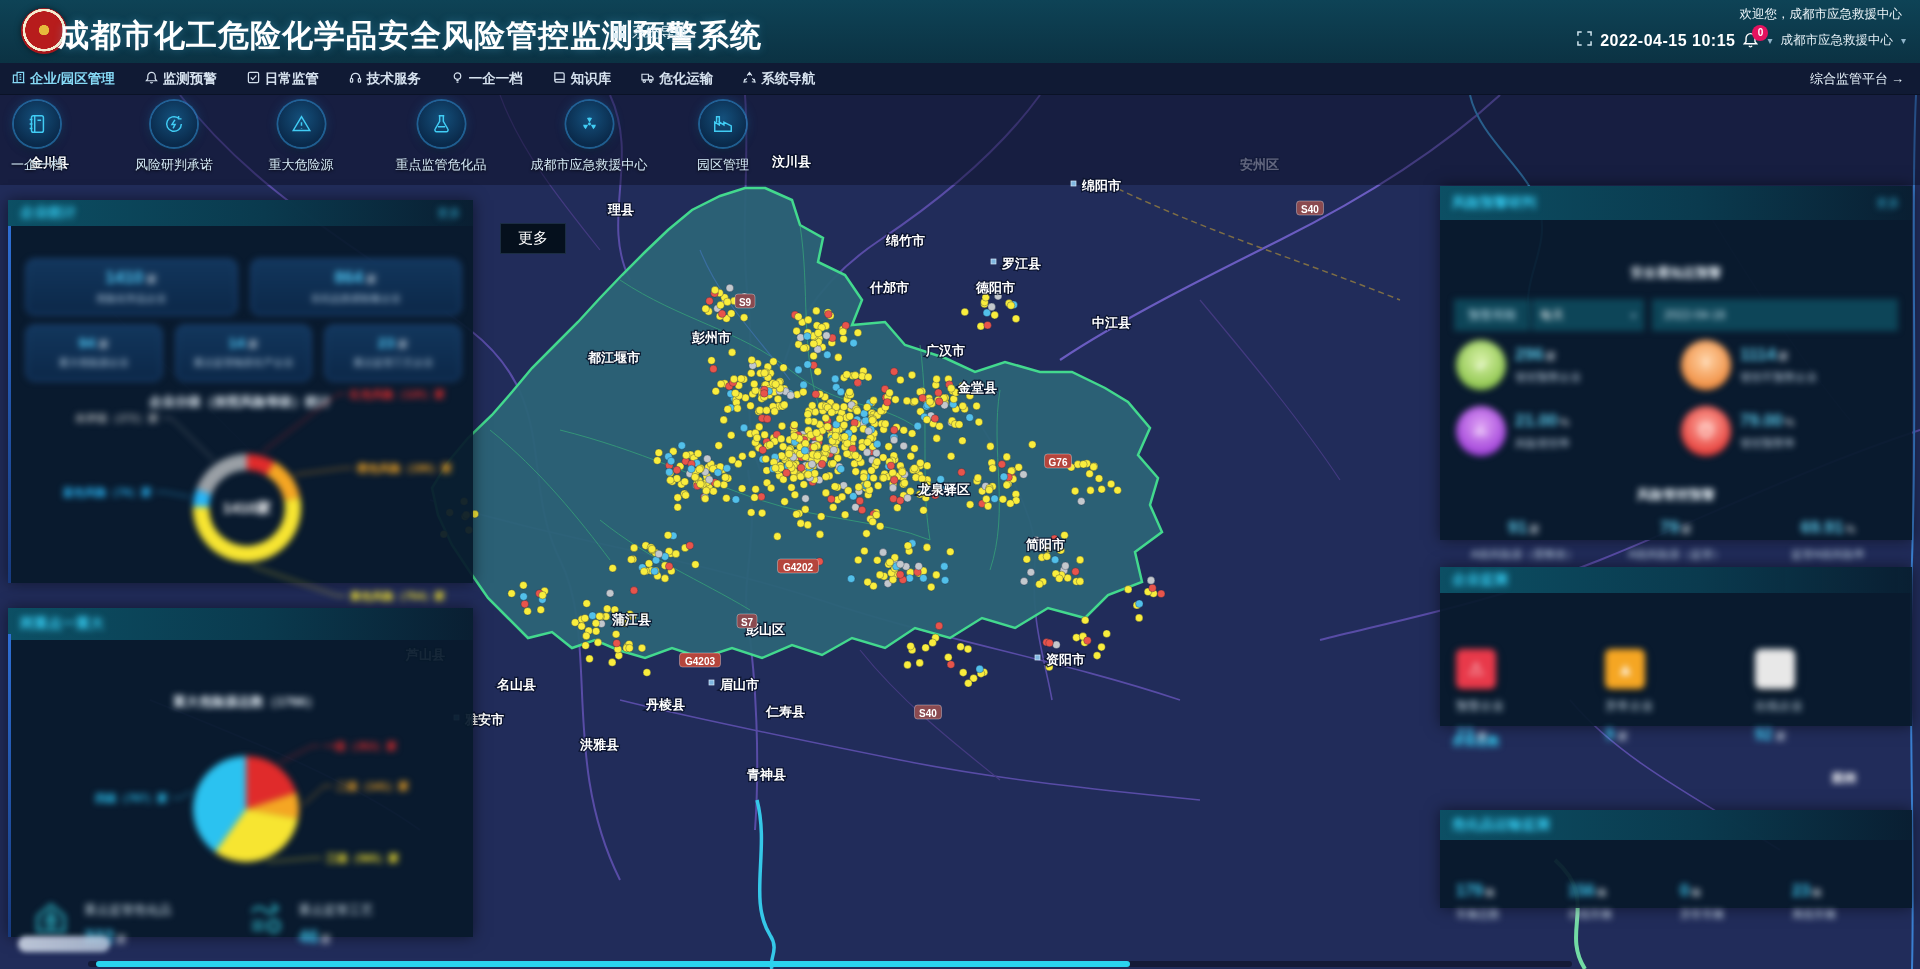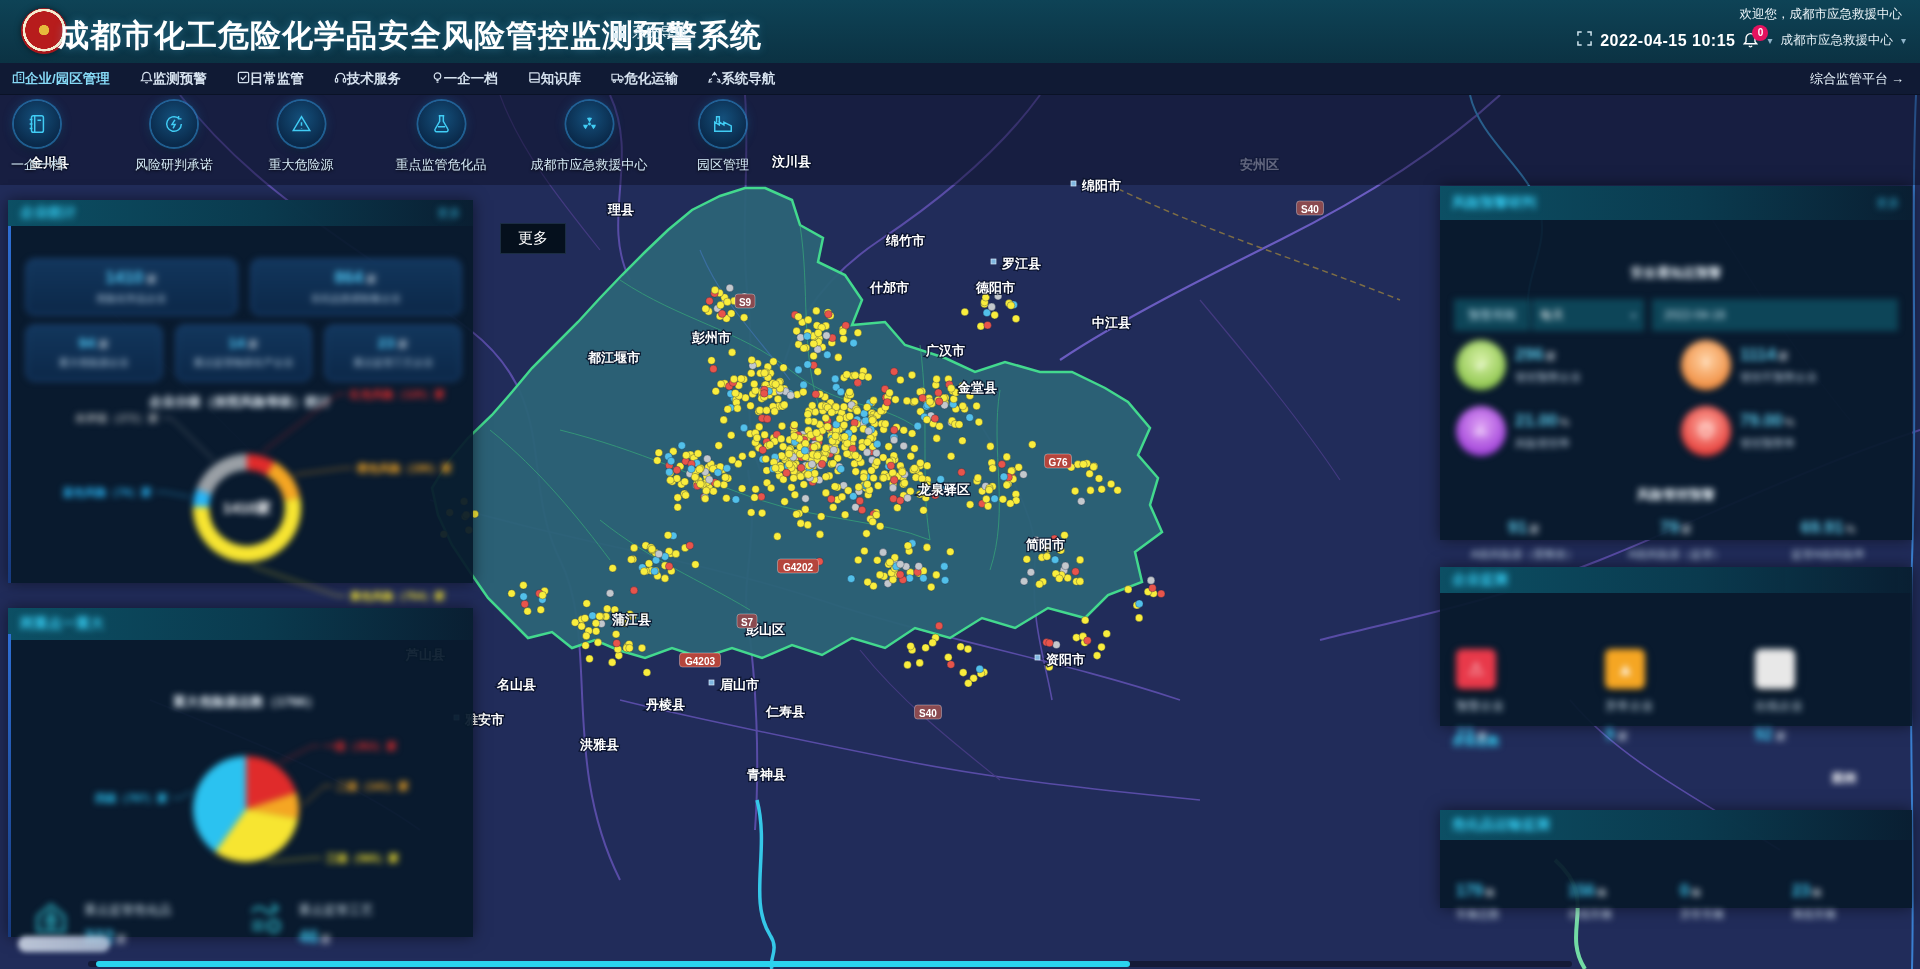--- a/index.html
+++ b/index.html
@@ -43,21 +43,21 @@
   #org-name { font-size:12.5px; color:#e6f1f7; }
   #bell-wrap { position:relative; width:16px; height:18px; }
   #notification-badge { position:absolute; right:-9px; top:-7px; min-width:16px; height:16px;
     background:#e5125f; border-radius:8px; color:#fff; font-size:10px; font-weight:bold;
     display:flex; align-items:center; justify-content:center; padding:0 4px; }
 
   
   #navbar { left:0; top:63px; width:1920px; height:32px; background:#101a34; z-index:49;
     display:flex; align-items:center; gap:30px; padding-left:12px;
     border-bottom:1px solid #0a1226; }
-  .nav-item { display:flex; align-items:center; color:#d5e1ee; font-size:13.5px;
+  .nav-item { display:flex; align-items:center; gap:5px; color:#d5e1ee; font-size:13.5px;
     font-weight:bold; cursor:pointer; white-space:nowrap; }
   .nav-item svg { stroke:currentColor; }
   .nav-item.active { color:#86d9f5; }
   #platform-link { margin-left:auto; margin-right:16px; color:#e6f2fa; font-size:13px;
     cursor:pointer; display:flex; align-items:center; gap:3px; }
 
   
   .subnav-item { position:absolute; top:101px; transform:translateX(-50%); text-align:center; z-index:10; cursor:pointer; }
   .subnav-circle { width:46px; height:46px; border-radius:50%; margin:0 auto;
     background:radial-gradient(circle at 50% 38%, #14507c, #0a2a4b 72%);

